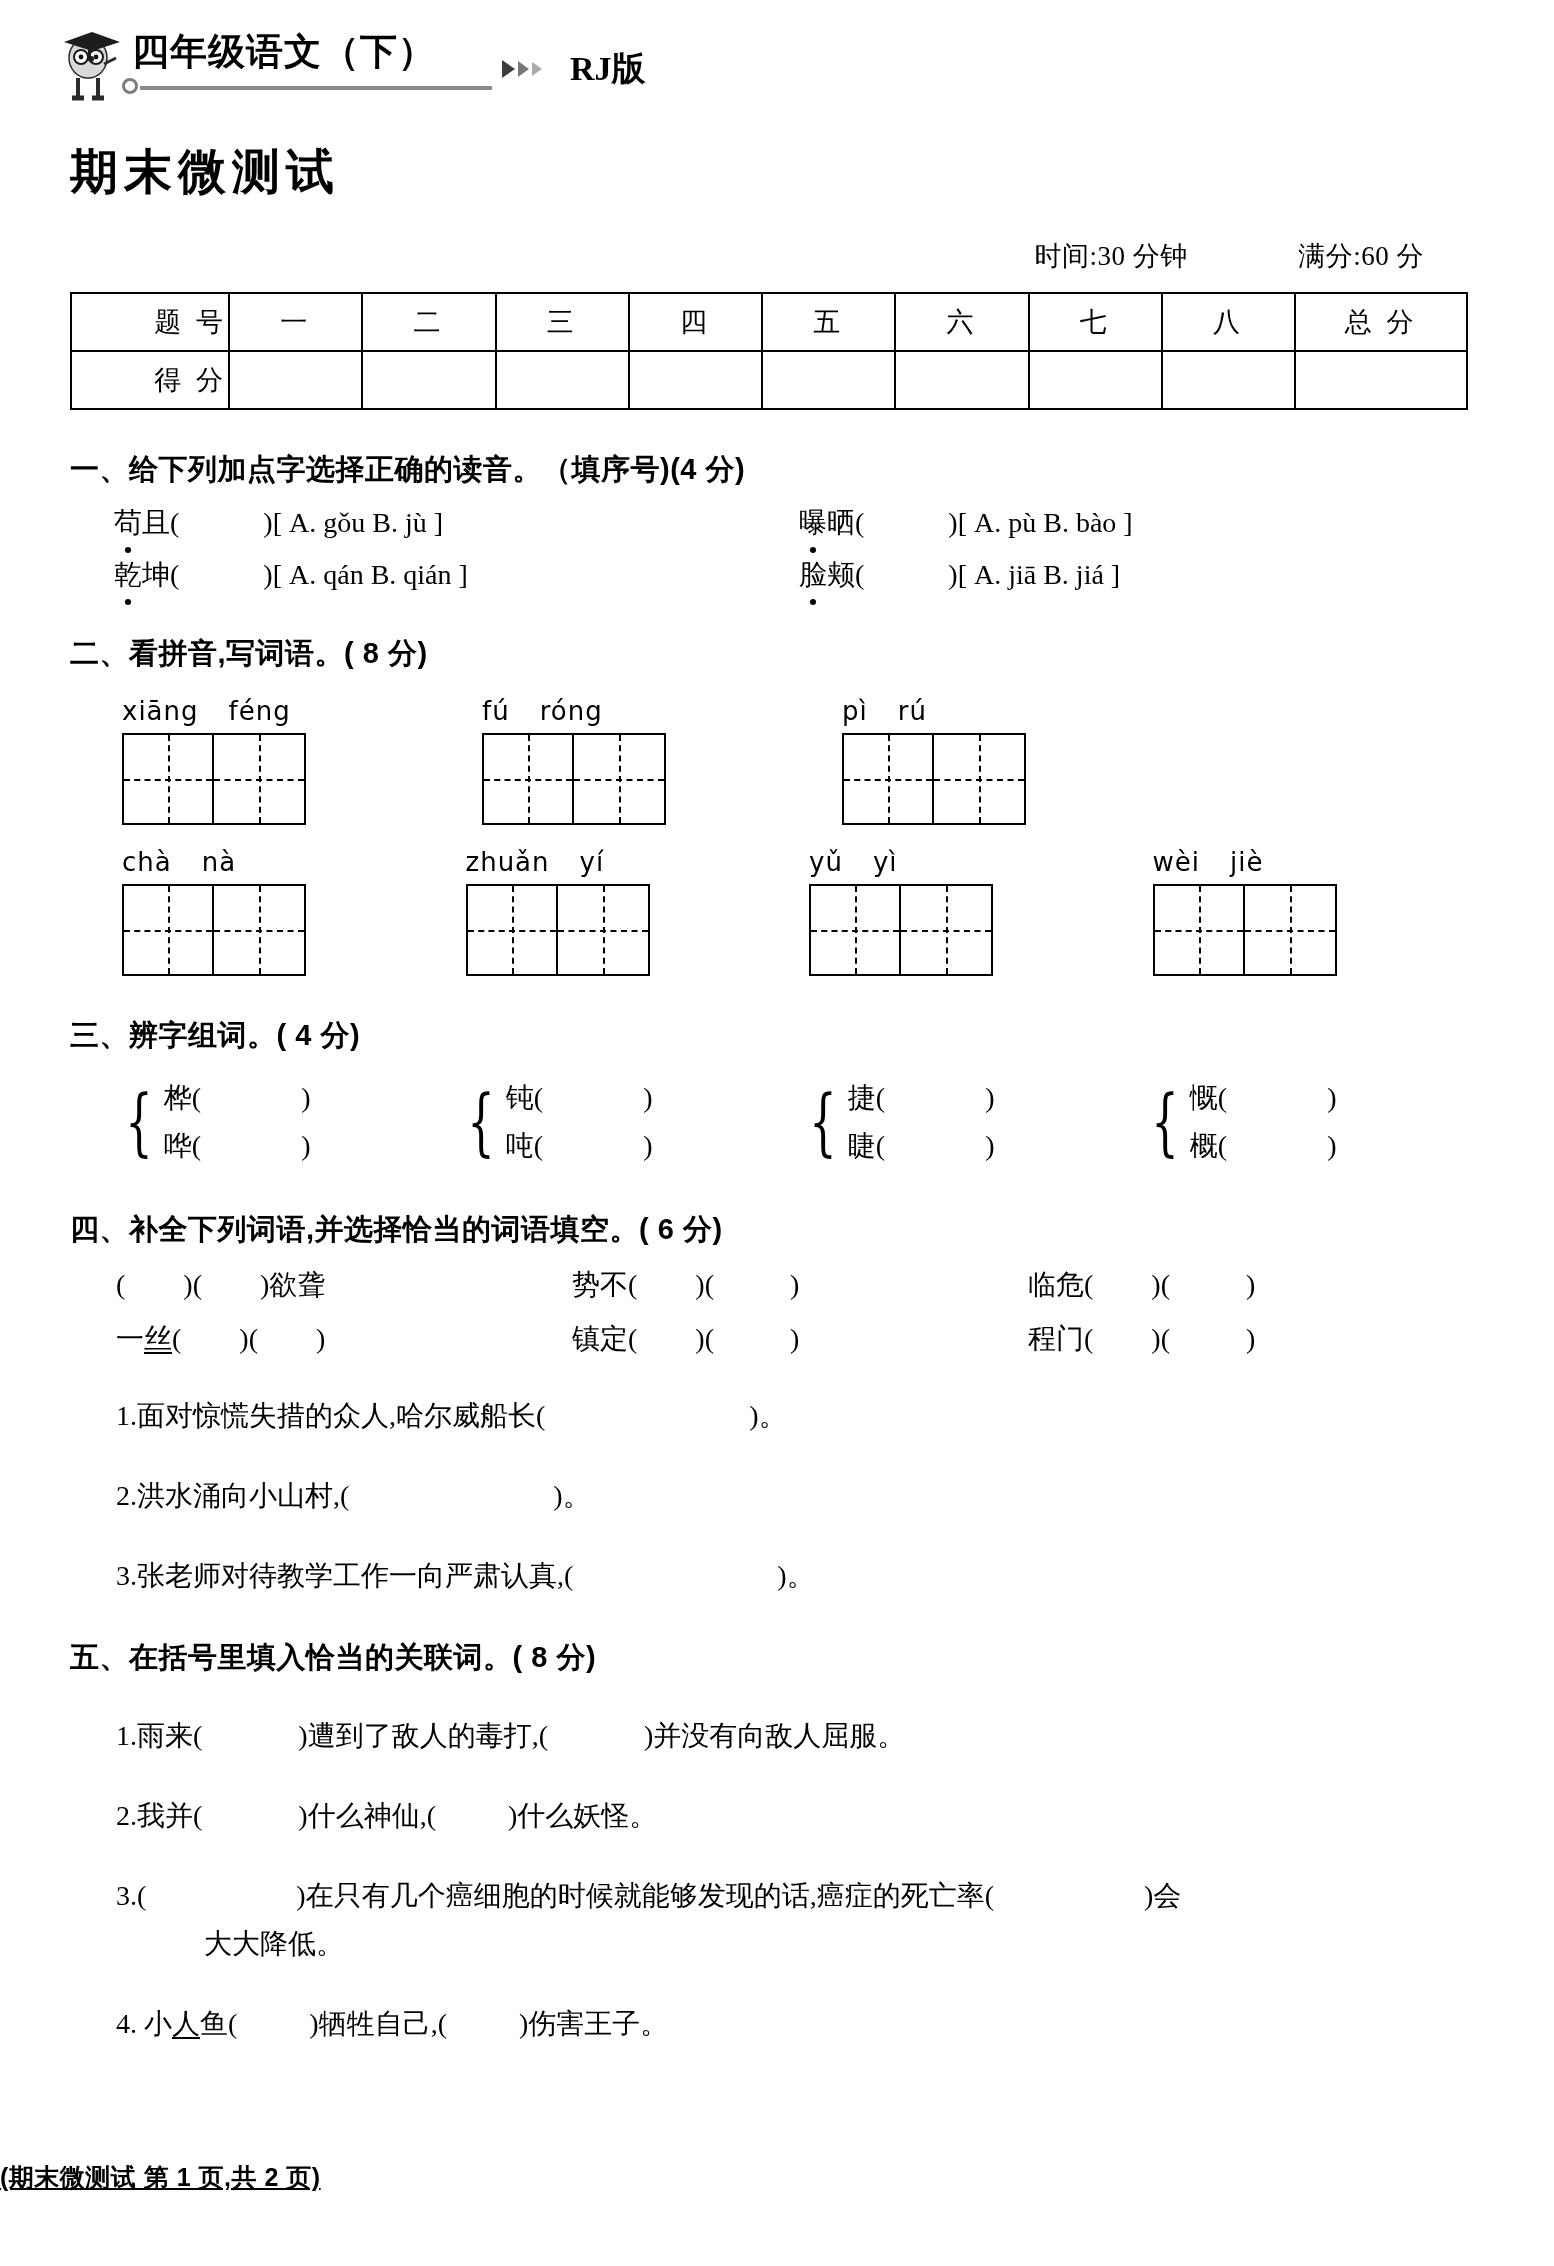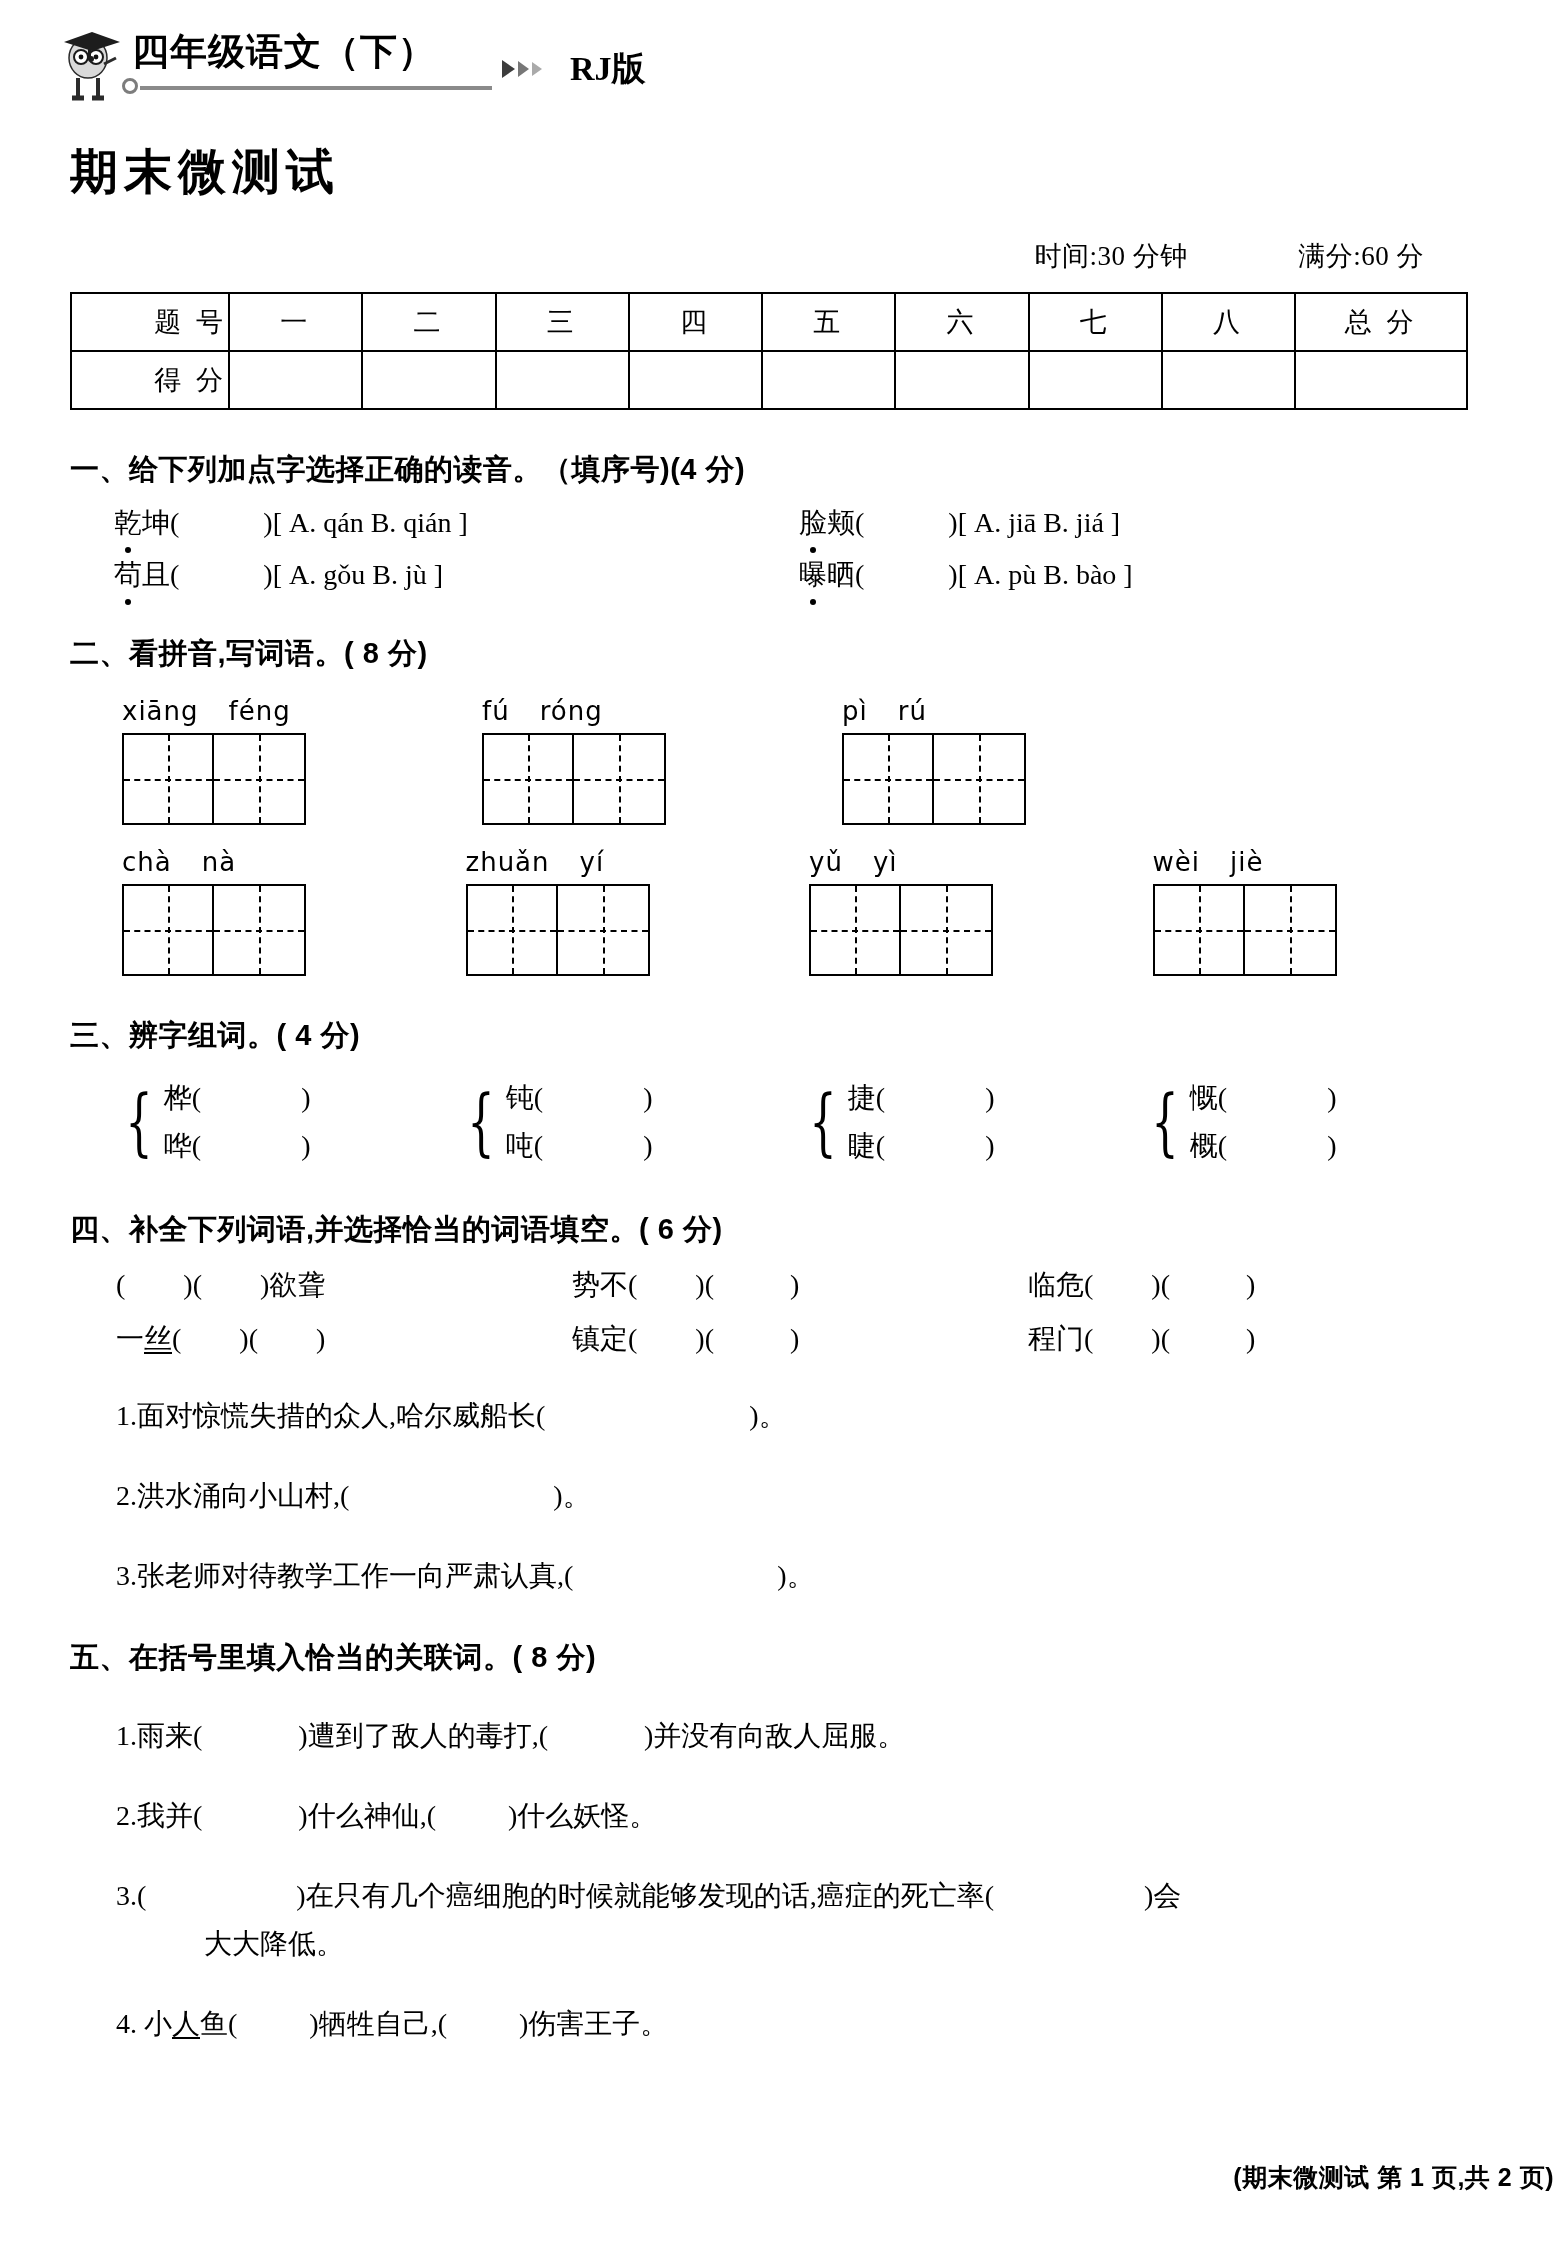--- a/index.html
+++ b/index.html
@@ -257,25 +257,26 @@
   .sent .blank-md { display: inline-block; width: 150px; }
   .sent .blank-sm { display: inline-block; width: 96px; }
   .sent .blank-xs { display: inline-block; width: 72px; }
   .sent-cont { padding-left: 88px; margin-top: 4px; }
 
   
   .footer {
     position: absolute;
     left: 0; right: 0;
     bottom: 72px;
-    text-align: right;
+    text-align: left;
     font-family: "Liberation Sans", "DejaVu Sans", sans-serif;
     font-size: 25px;
     font-weight: bold;
     letter-spacing: 0.5px;
+    text-decoration: underline;
   }
 </style>
 </head>
 <body>
 
 <div class="page">
 
   <div class="masthead">
     <svg class="mascot" viewBox="0 0 66 76">
       <ellipse cx="30" cy="30" rx="19" ry="20" fill="#d9d9d9" stroke="#2b2b2b" stroke-width="1.5"></ellipse>
@@ -340,33 +341,33 @@
       <td></td>
       <td class="total"></td>
     </tr>
   </tbody>
     </table>
 
   <div class="section-title">一、给下列加点字选择正确的读音。（填序号)(4 分)</div>
 
   <div class="pinyin-choice-row">
     <div class="pc-item">
+      <span class="dotted-char">苟</span><span>且</span>(<span class="paren-gap"></span>)<span class="brk">[ A. gǒu   B. jù ]</span>
+    </div>
+    <div class="pc-item">
+      <span class="dotted-char">曝</span><span>晒</span>(<span class="paren-gap"></span>)<span class="brk">[ A. pù   B. bào ]</span>
+    </div>
+  </div>
+
+  <div class="pinyin-choice-row">
+    <div class="pc-item">
       <span class="dotted-char">乾</span><span>坤</span>(<span class="paren-gap"></span>)<span class="brk">[ A. qán   B. qián ]</span>
     </div>
     <div class="pc-item">
       <span class="dotted-char">脸</span><span>颊</span>(<span class="paren-gap"></span>)<span class="brk">[ A. jiā   B. jiá ]</span>
-    </div>
-  </div>
-
-  <div class="pinyin-choice-row">
-    <div class="pc-item">
-      <span class="dotted-char">苟</span><span>且</span>(<span class="paren-gap"></span>)<span class="brk">[ A. gǒu   B. jù ]</span>
-    </div>
-    <div class="pc-item">
-      <span class="dotted-char">曝</span><span>晒</span>(<span class="paren-gap"></span>)<span class="brk">[ A. pù   B. bào ]</span>
     </div>
   </div>
 
   <div class="section-title">二、看拼音,写词语。( 8 分)</div>
 
   <div class="tzg-row">
     <div class="tzg-cell">
       <div class="tzg-pinyin"><span>xiāng</span><span class="sp"></span><span>féng</span></div>
       <div class="tzg-box">
           <div class="half left"></div>

